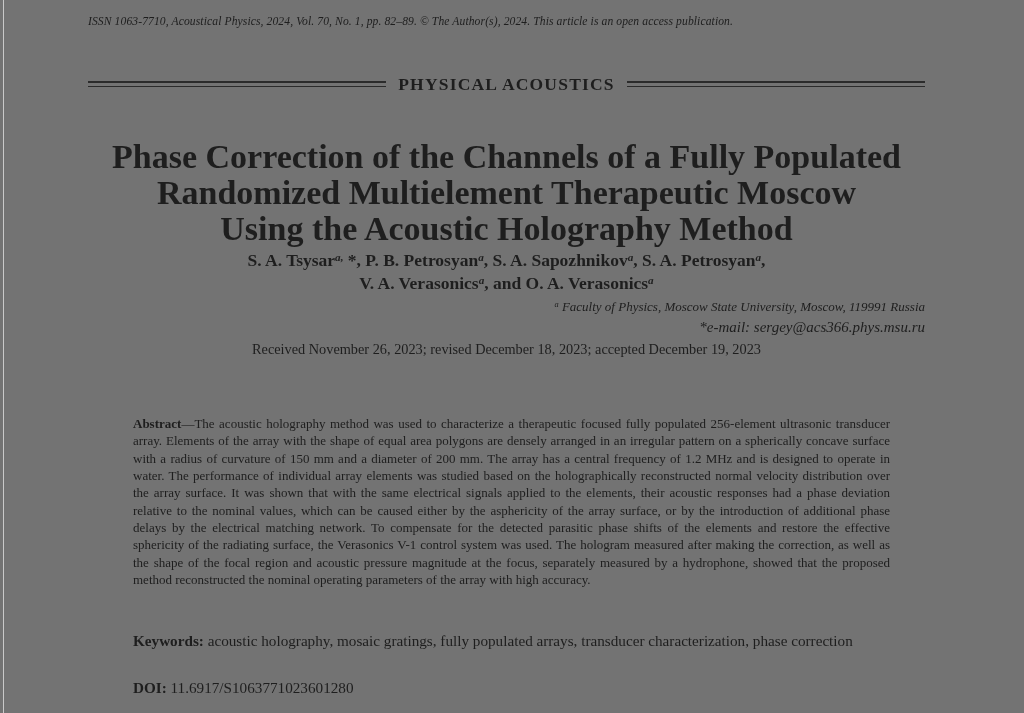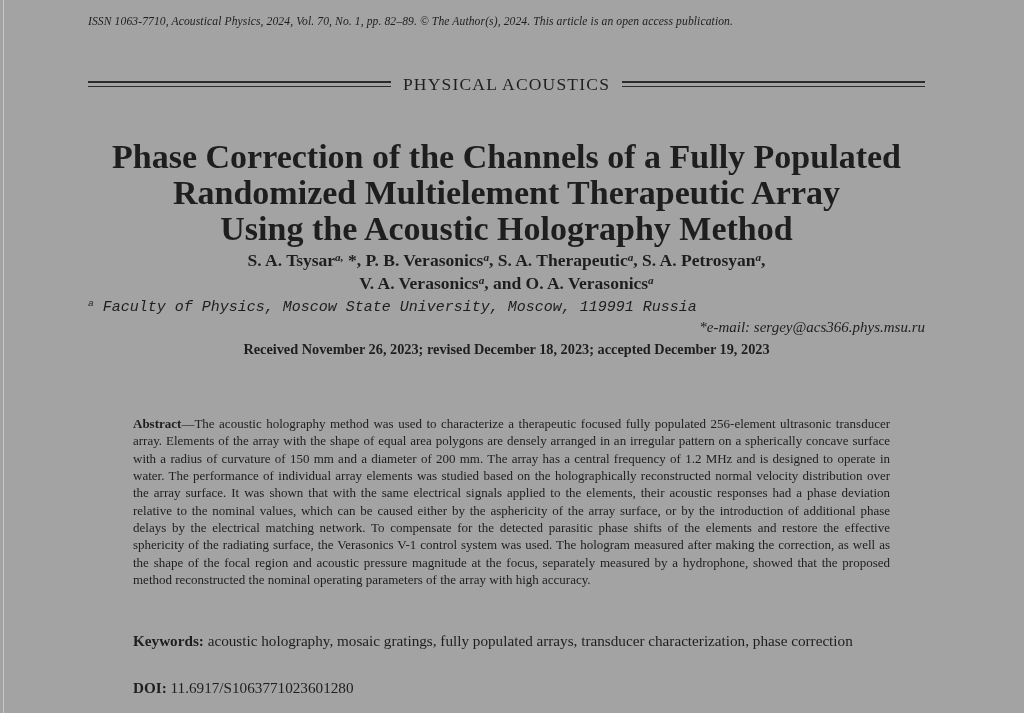--- a/index.html
+++ b/index.html
@@ -8,21 +8,21 @@
     width: 1024px;
     height: 713px;
     font-family: "Liberation Serif", "DejaVu Serif", serif;
     color: #1e1e1e;
     position: relative;
     overflow: hidden;
   }
   .page {
     position: absolute;
     inset: 0;
-    background: #a3a3a3;
+    background: #737373;
   }
   .page-edge-left {
     position: absolute;
     left: 3px;
     top: 0;
     width: 1px;
     height: 713px;
     background: #c9c9c9;
   }
   .issn-line {
@@ -47,21 +47,21 @@
   .dbl-rule {
     flex: 1 1 auto;
     height: 6px;
     border-top: 2px solid #2b2b2b;
     border-bottom: 1px solid #2b2b2b;
   }
   .section-title {
     flex: 0 0 auto;
     padding: 0 12px;
     font-size: 17.5px;
-    font-weight: normal;
+    font-weight: bold;
     letter-spacing: 1.2px;
     white-space: nowrap;
   }
   .article-title {
     position: absolute;
     top: 139px;
     left: 88px;
     width: 837px;
     text-align: center;
     font-size: 34px;
@@ -76,42 +76,40 @@
     text-align: center;
     font-size: 17.5px;
     font-weight: bold;
     line-height: 23px;
   }
   .affiliation-line {
     position: absolute;
     top: 299px;
     left: 88px;
     width: 837px;
-    text-align: left;
+    text-align: right;
     font-style: italic;
-    font-size: 15px;
-    font-family: Liberation Mono, monospace;
+    font-size: 13px;
   }
   .email-line {
     position: absolute;
     top: 319px;
     left: 88px;
     width: 837px;
     text-align: right;
     font-style: italic;
     font-size: 15px;
   }
   .received-line {
     position: absolute;
     top: 341px;
     left: 88px;
     width: 837px;
     text-align: center;
     font-size: 14.3px;
-    font-weight: bold;
   }
   .abstract-paragraph {
     position: absolute;
     top: 379px;
     left: 133px;
     width: 757px;
     font-size: 13px;
     line-height: 17.35px;
     text-align: justify;
     margin-top: 36px;
@@ -156,26 +154,26 @@
   <div class="issn-line">ISSN 1063-7710, Acoustical Physics, 2024, Vol. 70, No. 1, pp. 82–89. © The Author(s), 2024. This article is an open access publication.</div>
 
   <div class="section-rule-row">
     <div class="dbl-rule"></div>
     <div class="section-title">PHYSICAL ACOUSTICS</div>
     <div class="dbl-rule"></div>
   </div>
 
   <div class="article-title">
     <div>Phase Correction of the Channels of a Fully Populated</div>
-    <div>Randomized Multielement Therapeutic Array</div>
+    <div>Randomized Multielement Therapeutic Moscow</div>
     <div>Using the Acoustic Holography Method</div>
   </div>
 
   <div class="authors-block">
-    <div><span>S. A. Tsysar</span><sup>a,</sup><span> *, P. B. Verasonics</span><sup>a</sup><span>, S. A. Therapeutic</span><sup>a</sup><span>, S. A. Petrosyan</span><sup>a</sup><span>,</span></div>
+    <div><span>S. A. Tsysar</span><sup>a,</sup><span> *, P. B. Petrosyan</span><sup>a</sup><span>, S. A. Sapozhnikov</span><sup>a</sup><span>, S. A. Petrosyan</span><sup>a</sup><span>,</span></div>
     <div><span>V. A. Verasonics</span><sup>a</sup><span>, and O. A. Verasonics</span><sup>a</sup></div>
   </div>
 
   <div class="affiliation-line"><sup>a</sup><span> Faculty of Physics, Moscow State University, Moscow, 119991 Russia</span></div>
 
   <div class="email-line">*e-mail: sergey@acs366.phys.msu.ru</div>
 
   <div class="received-line">Received November 26, 2023; revised December 18, 2023; accepted December 19, 2023</div>
 
   <div class="abstract-paragraph"><b>Abstract</b><span>—The acoustic holography method was used to characterize a therapeutic focused fully populated 256-element ultrasonic transducer array. Elements of the array with the shape of equal area polygons are densely arranged in an irregular pattern on a spherically concave surface with a radius of curvature of 150 mm and a diameter of 200 mm. The array has a central frequency of 1.2 MHz and is designed to operate in water. The performance of individual array elements was studied based on the holographically reconstructed normal velocity distribution over the array surface. It was shown that with the same electrical signals applied to the elements, their acoustic responses had a phase deviation relative to the nominal values, which can be caused either by the asphericity of the array surface, or by the introduction of additional phase delays by the electrical matching network. To compensate for the detected parasitic phase shifts of the elements and restore the effective sphericity of the radiating surface, the Verasonics V-1 control system was used. The hologram measured after making the correction, as well as the shape of the focal region and acoustic pressure magnitude at the focus, separately measured by a hydrophone, showed that the proposed method reconstructed the nominal operating parameters of the array with high accuracy.</span></div>

